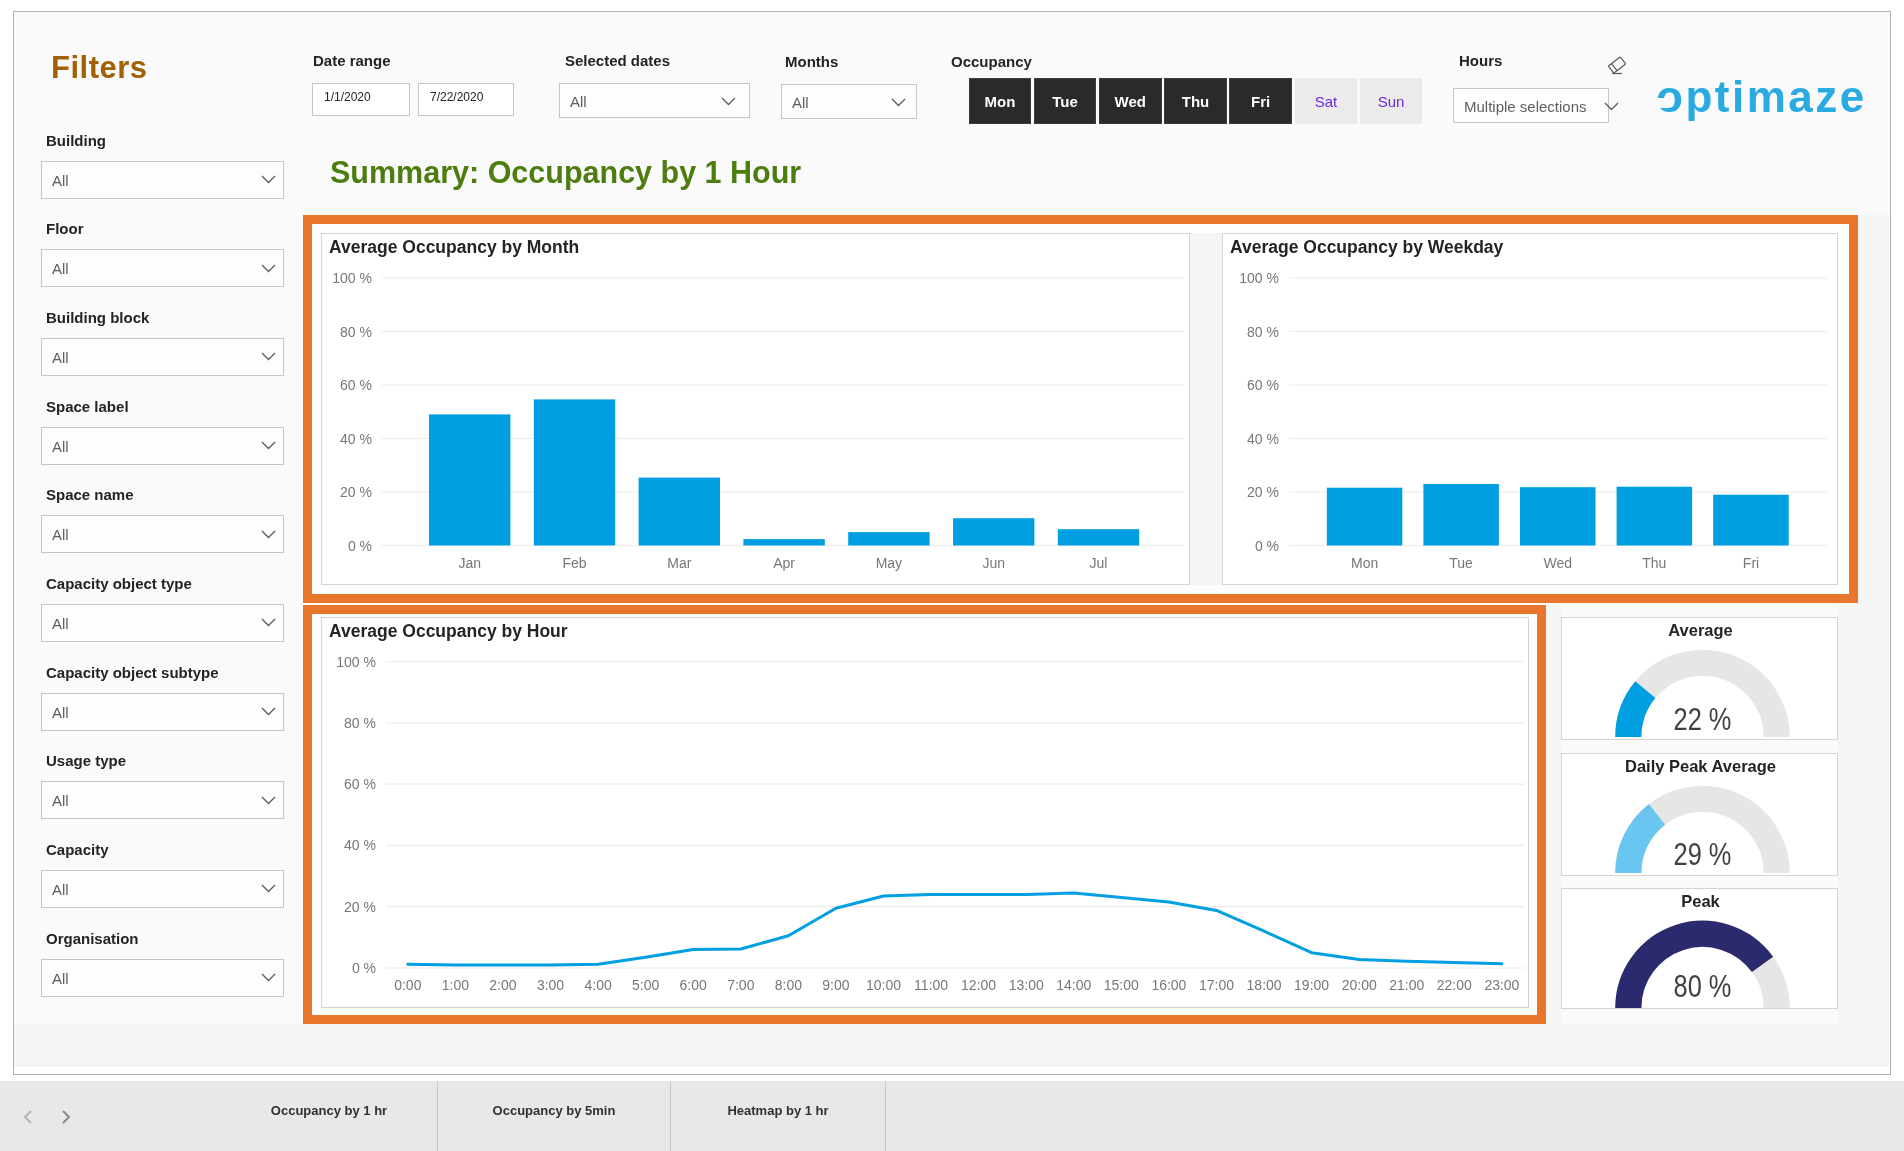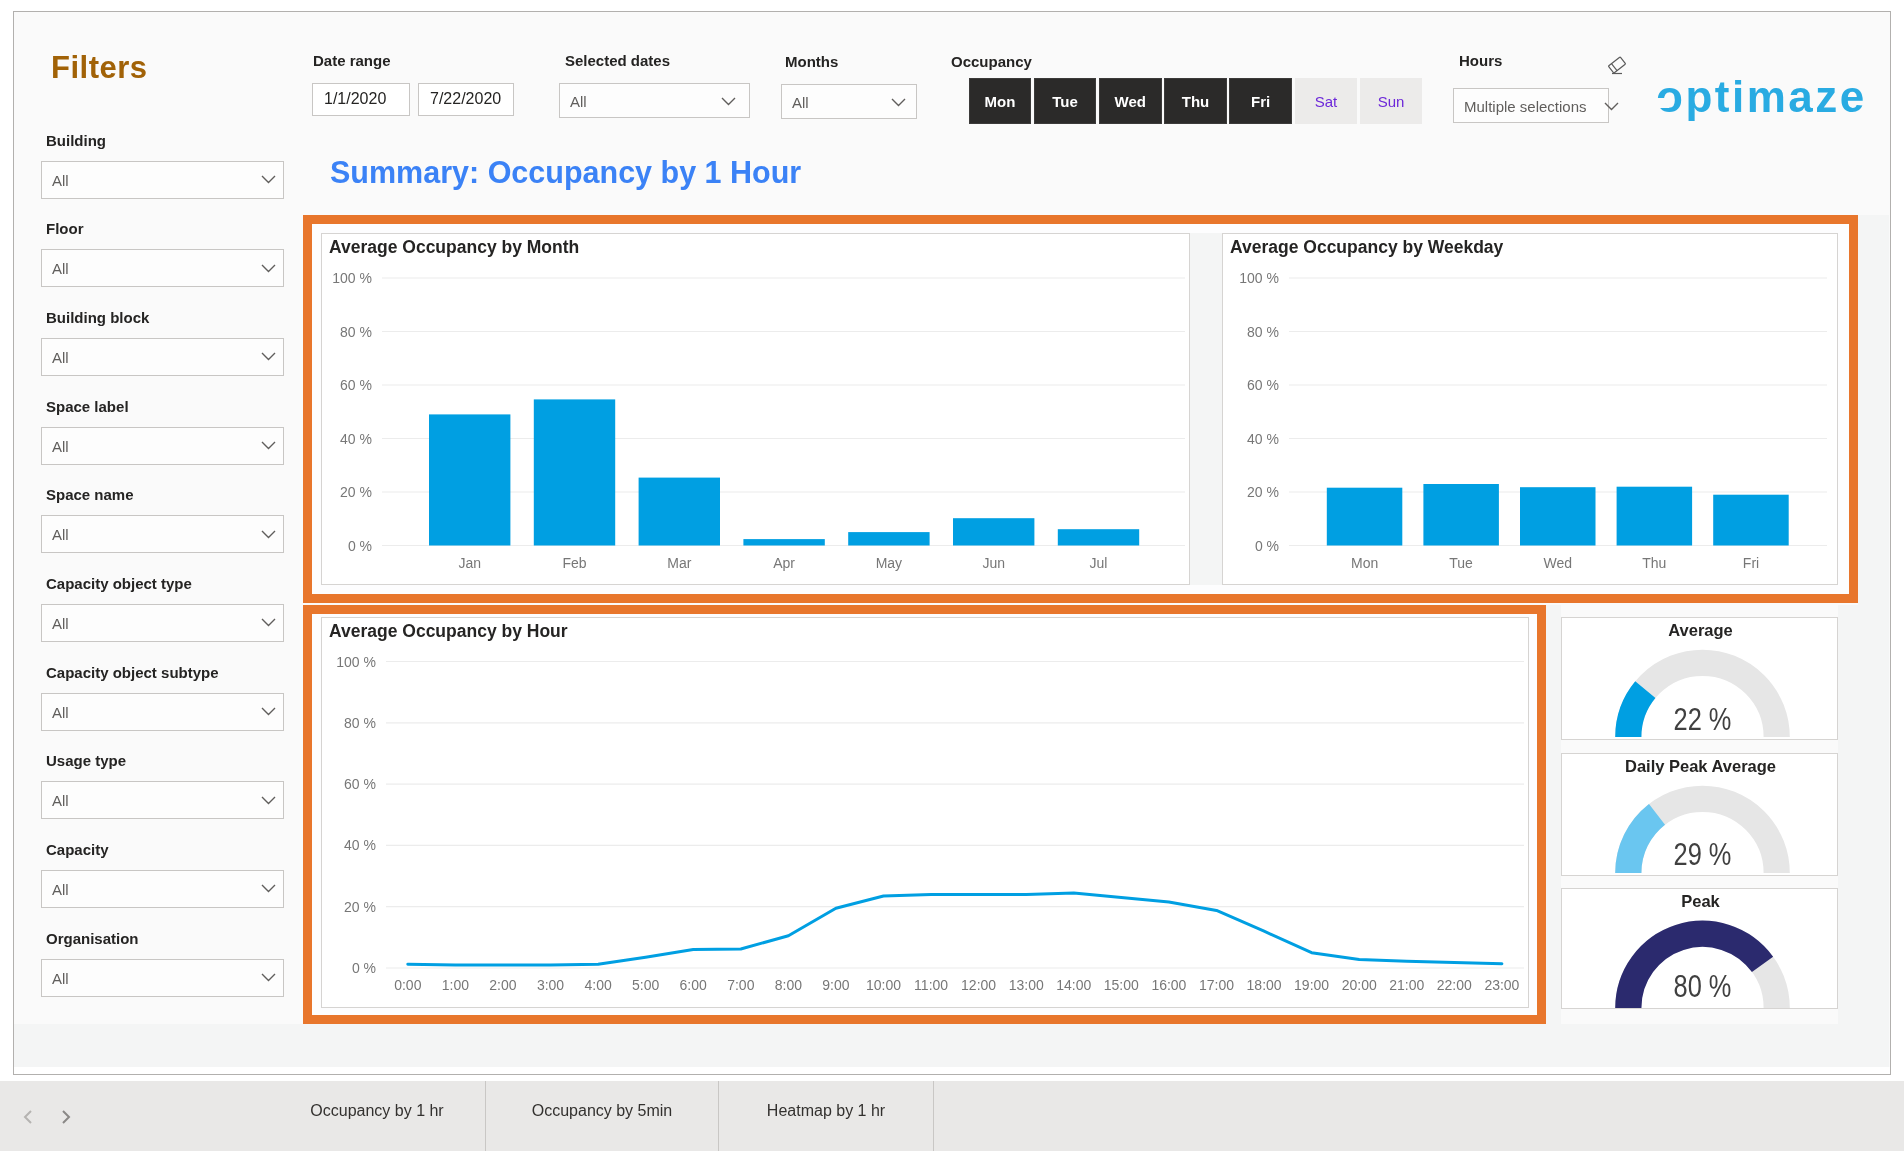--- a/index.html
+++ b/index.html
@@ -4,39 +4,39 @@
 * { margin:0; padding:0; box-sizing:border-box; }
 html,body { width:1904px; height:1151px; background:#fff; font-family:"Liberation Sans", sans-serif; overflow:hidden; }
 #page { position:absolute; left:13px; top:11px; width:1878px; height:1064px; border:1px solid #B2B0AE; background:#FAFAFA; }
 #wallstrip { position:absolute; left:14px; top:1067px; width:1876px; height:7px; background:#fff; }
 .abs { position:absolute; }
 #filters-title { position:absolute; left:51px; top:50px; font-size:31px; font-weight:700; color:#a16207; letter-spacing:0.5px; }
 .flabel { position:absolute; left:46px; width:250px; font-size:15px; font-weight:700; color:#252423; }
 .fbox { position:absolute; left:41px; width:243px; height:38px; background:#FDFDFD; border:1px solid #C8C6C4; }
 .fall { position:absolute; left:10px; top:10px; font-size:15px; color:#605E5C; }
 .tlabel { position:absolute; font-size:15px; font-weight:700; color:#252423; }
-.dinput { position:absolute; height:33px; background:#fff; border:1px solid #C8C6C4; font-size:16px; color:#252423; padding:6px 0 0 11px; }
+.dinput { position:absolute; height:33px; background:#fff; border:1px solid #C8C6C4; font-size:12px; color:#252423; padding:6px 0 0 11px; }
 .ddrop { position:absolute; height:35px; background:#FDFDFD; border:1px solid #C8C6C4; }
 .ddrop span { position:absolute; left:10px; top:9px; font-size:15px; color:#605E5C; }
 .wbtn { position:absolute; top:78px; width:62.8px; height:46px; font-size:15px; font-weight:700; text-align:center; line-height:46px; }
 .dark { background:#2B2A29; color:#fff; border:1px solid #3c3b3a; }
 .light { background:#ECEBEA; color:#6d28d9; border:1px solid #ECEBEA; font-weight:400; }
-#title { position:absolute; left:330px; top:155px; font-size:30.5px; font-weight:700; color:#3b82f6; }
+#title { position:absolute; left:330px; top:155px; font-size:30.5px; font-weight:700; color:#4d7c0f; }
 .obox { position:absolute; border:9px solid #E8762C; background:#FDFDFE; }
 .card { position:absolute; background:#fff; border:1px solid #D6D4D2; }
 svg.card { overflow:visible; }
 .ctitle { font-size:17.5px; font-weight:700; fill:#252423; font-family:"Liberation Sans",sans-serif; }
 .gtitle { font-size:16.5px; font-weight:700; fill:#252423; font-family:"Liberation Sans",sans-serif; }
 .axis { font-size:14px; fill:#777777; font-family:"Liberation Sans",sans-serif; }
 .gval { font-size:31px; fill:#404040; font-family:"Liberation Sans",sans-serif; }
 #logo { position:absolute; left:1656px; top:72px; font-size:44px; font-weight:700; color:#29ABE2; letter-spacing:2.5px; }
 #lognotch { position:absolute; left:-2px; top:26px; width:15px; height:10px; background:#FAFAFA; }
 #tabbar { position:absolute; left:0; top:1081px; width:1904px; height:70px; background:#E9E8E7; }
 #tabactive { position:absolute; left:77px; top:0; width:144px; height:70px; background:#fff; border-bottom:6px solid #F2C811; text-align:center; line-height:59px; font-size:18px; font-weight:600; color:#252423; }
-.tab { position:absolute; top:0; height:70px; border-right:1px solid #C9C7C5; text-align:center; line-height:59px; font-size:16px; font-weight:400; color:#33312F;margin-left:48px; }
+.tab { position:absolute; top:0; height:70px; border-right:1px solid #C9C7C5; text-align:center; line-height:59px; font-size:13px; font-weight:700; color:#33312F; }
 </style></head>
 <body>
 <div id="page"></div>
 <div id="wallstrip"></div>
 <div id="filters-title">Filters</div>
 <div class="flabel" style="top:131.5px">Building</div>
 <div class="fbox" style="top:160.5px">
     <span class="fall">All</span>
     <svg style="position:absolute;left:219px;top:13.5px" width="15" height="9" viewBox="0 0 15 9">
       <path d="M1 1 L7.5 7.5 L14 1" fill="none" stroke="#605E5C" stroke-width="1.4"></path>

